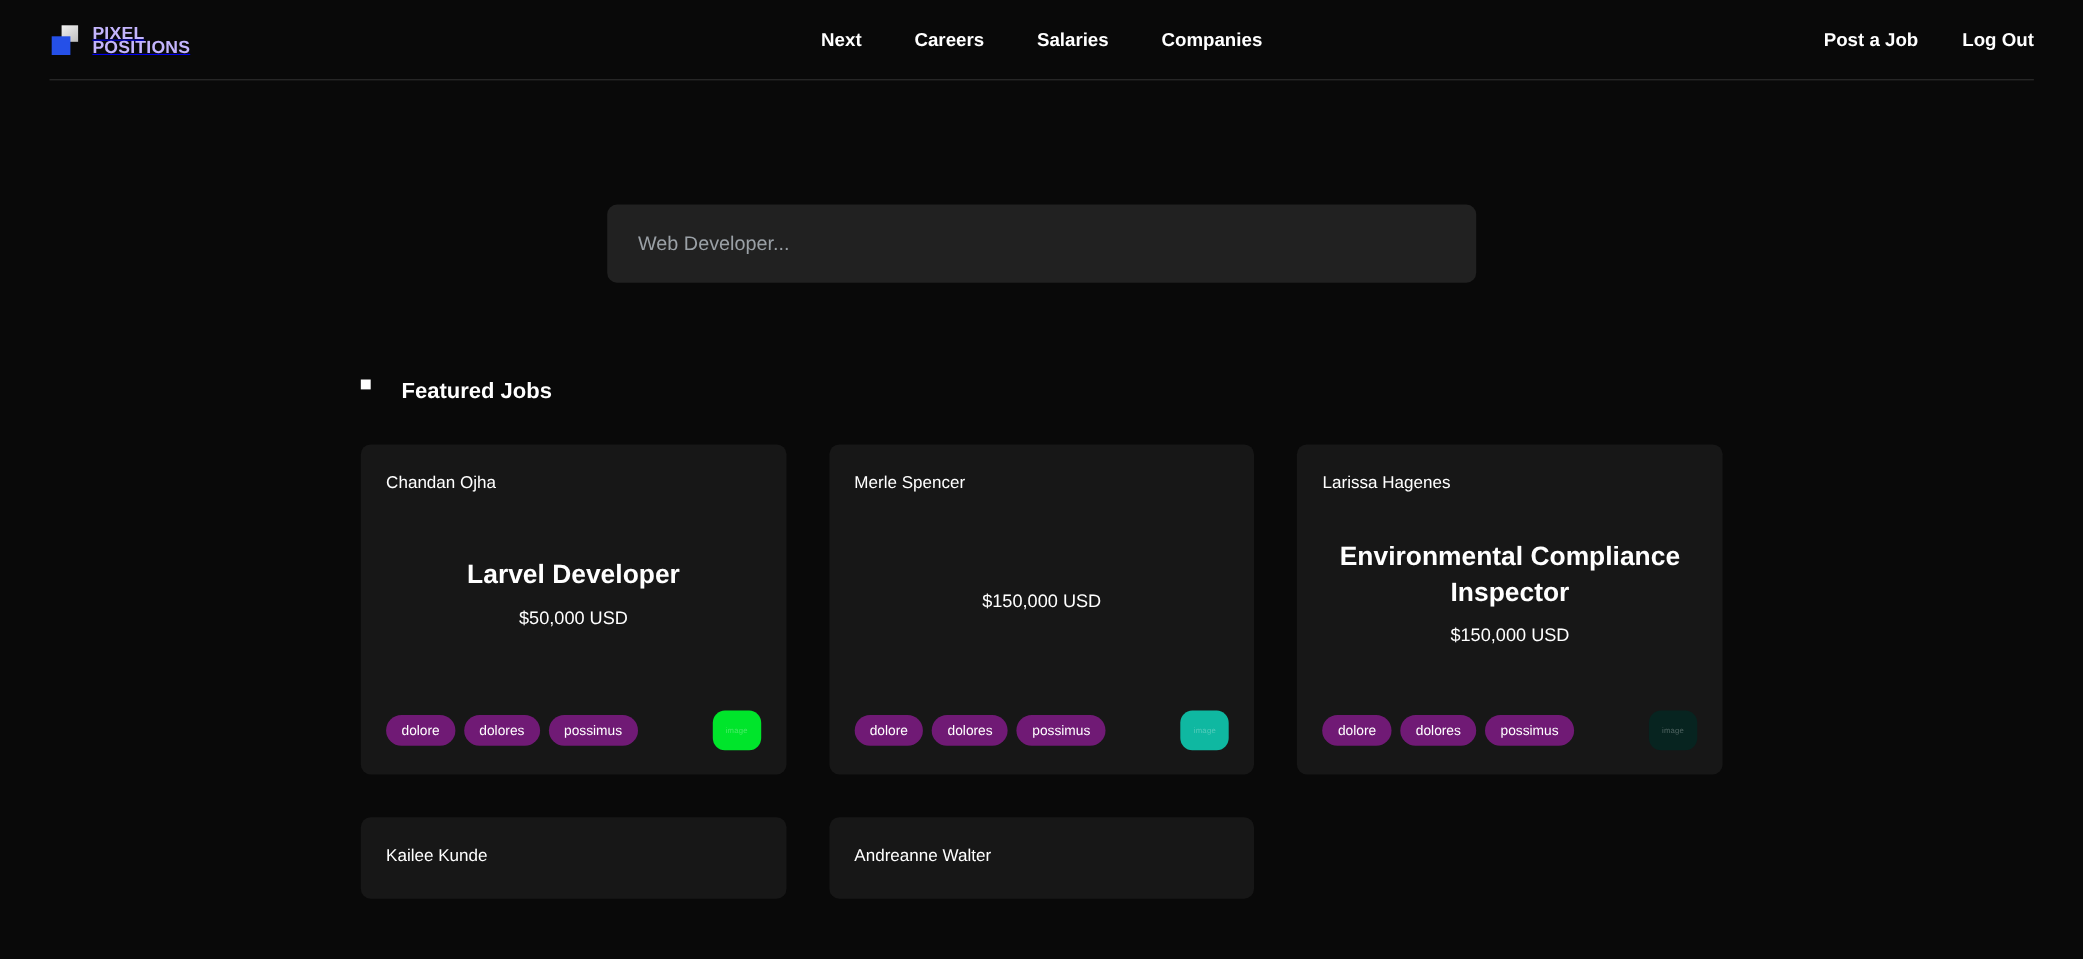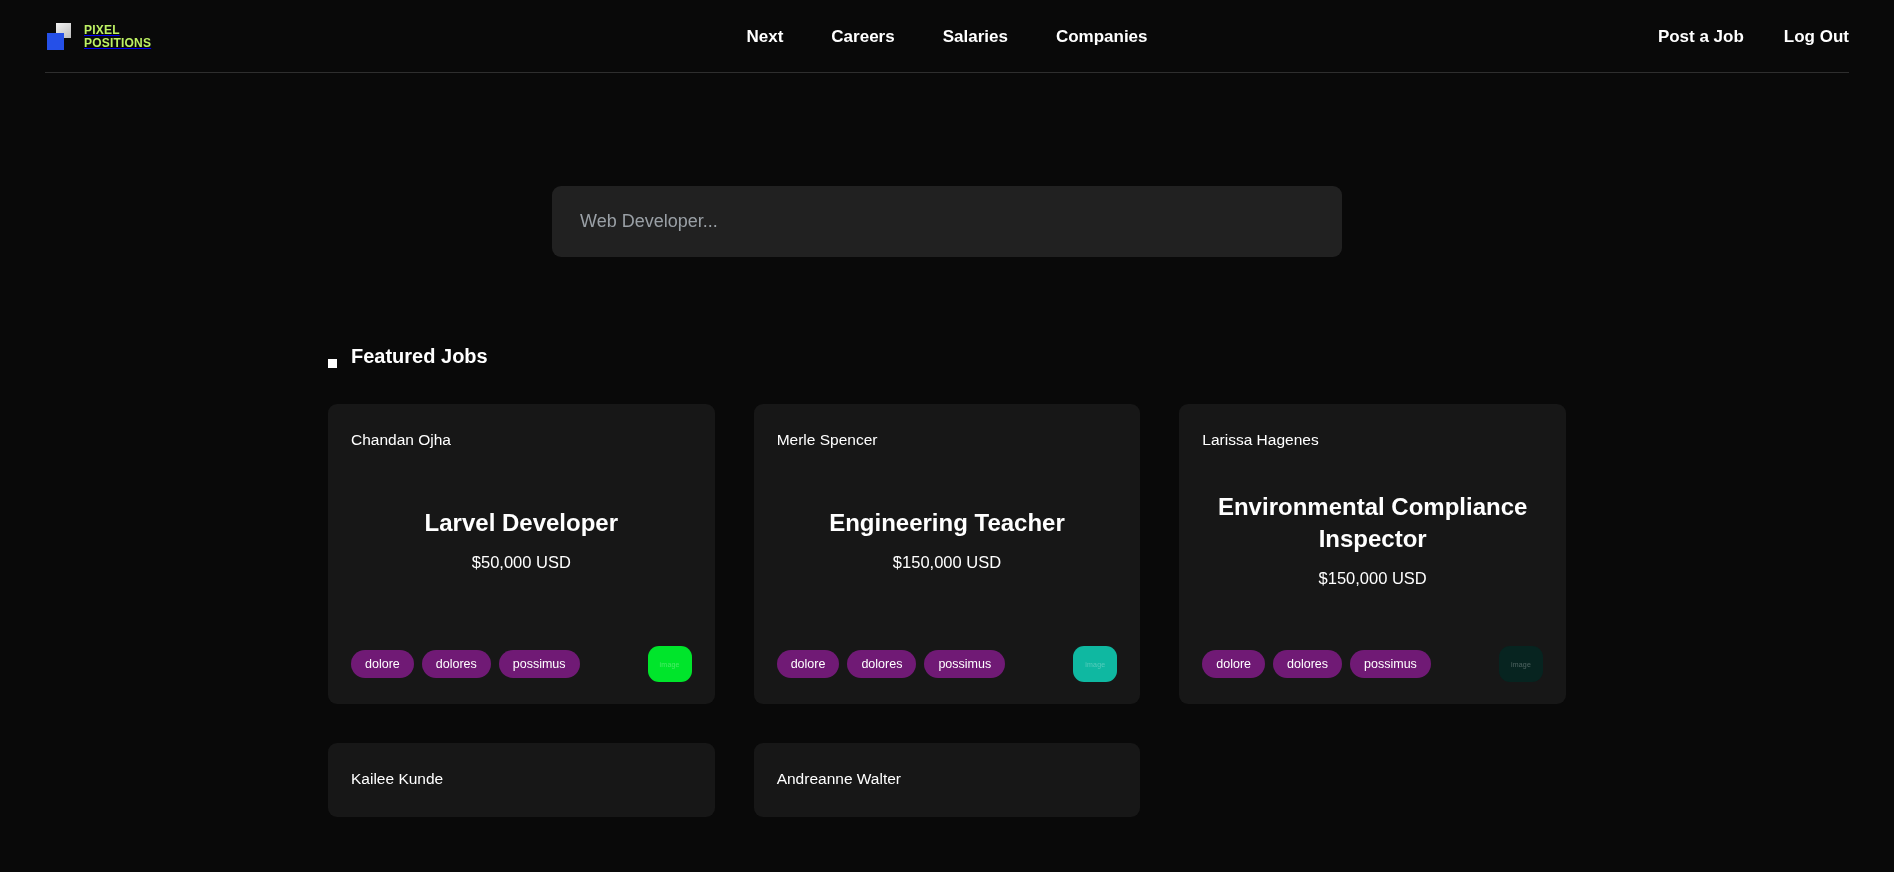--- a/index.html
+++ b/index.html
@@ -59,25 +59,25 @@
   }
   .brand-mark .sq-blue {
     position: absolute;
     left: 2px;
     top: 11px;
     width: 17px;
     height: 17px;
     background: #2550e8;
   }
   .brand-text {
-    font-size: 12px;
+    font-size: 16px;
     font-weight: 700;
     line-height: 13px;
     letter-spacing: 0.2px;
-    color: #bef264;
+    color: #c4b5fd;
   }
 
   
   .nav-center {
     flex: 1 1 auto;
     display: flex;
     justify-content: center;
     align-items: center;
     gap: 48px;
   }
@@ -129,22 +129,22 @@
   }
   .search-input::placeholder { color: #9aa0a6; }
 
   
   .section {
     margin-top: 88px;
     padding: 0 328px 0 328px;
   }
   .section-head {
     display: flex;
-    align-items: flex-end;
-    gap: 14px;
+    align-items: flex-start;
+    gap: 28px;
     margin-bottom: 36px;
   }
   .bullet-square {
     width: 9px;
     height: 9px;
     background: #ffffff;
     flex: 0 0 auto;
   }
   .section-title {
     font-size: 20px;
@@ -296,21 +296,20 @@
           <span class="tag-pill">dolores</span>
           <span class="tag-pill">possimus</span>
         </div>
         <div class="company-thumb" style="background: rgb(0, 229, 43);">image</div>
       </div>
     </article>
 
     <article class="job-card">
       <div class="card-employer">Merle Spencer</div>
       <div class="card-body">
-        <div class="card-role">Engineering Teacher</div>
         <div class="card-salary">$150,000 USD</div>
       </div>
       <div class="card-footer">
         <div class="tag-row">
           <span class="tag-pill">dolore</span>
           <span class="tag-pill">dolores</span>
           <span class="tag-pill">possimus</span>
         </div>
         <div class="company-thumb" style="background: rgb(15, 184, 161);">image</div>
       </div>

